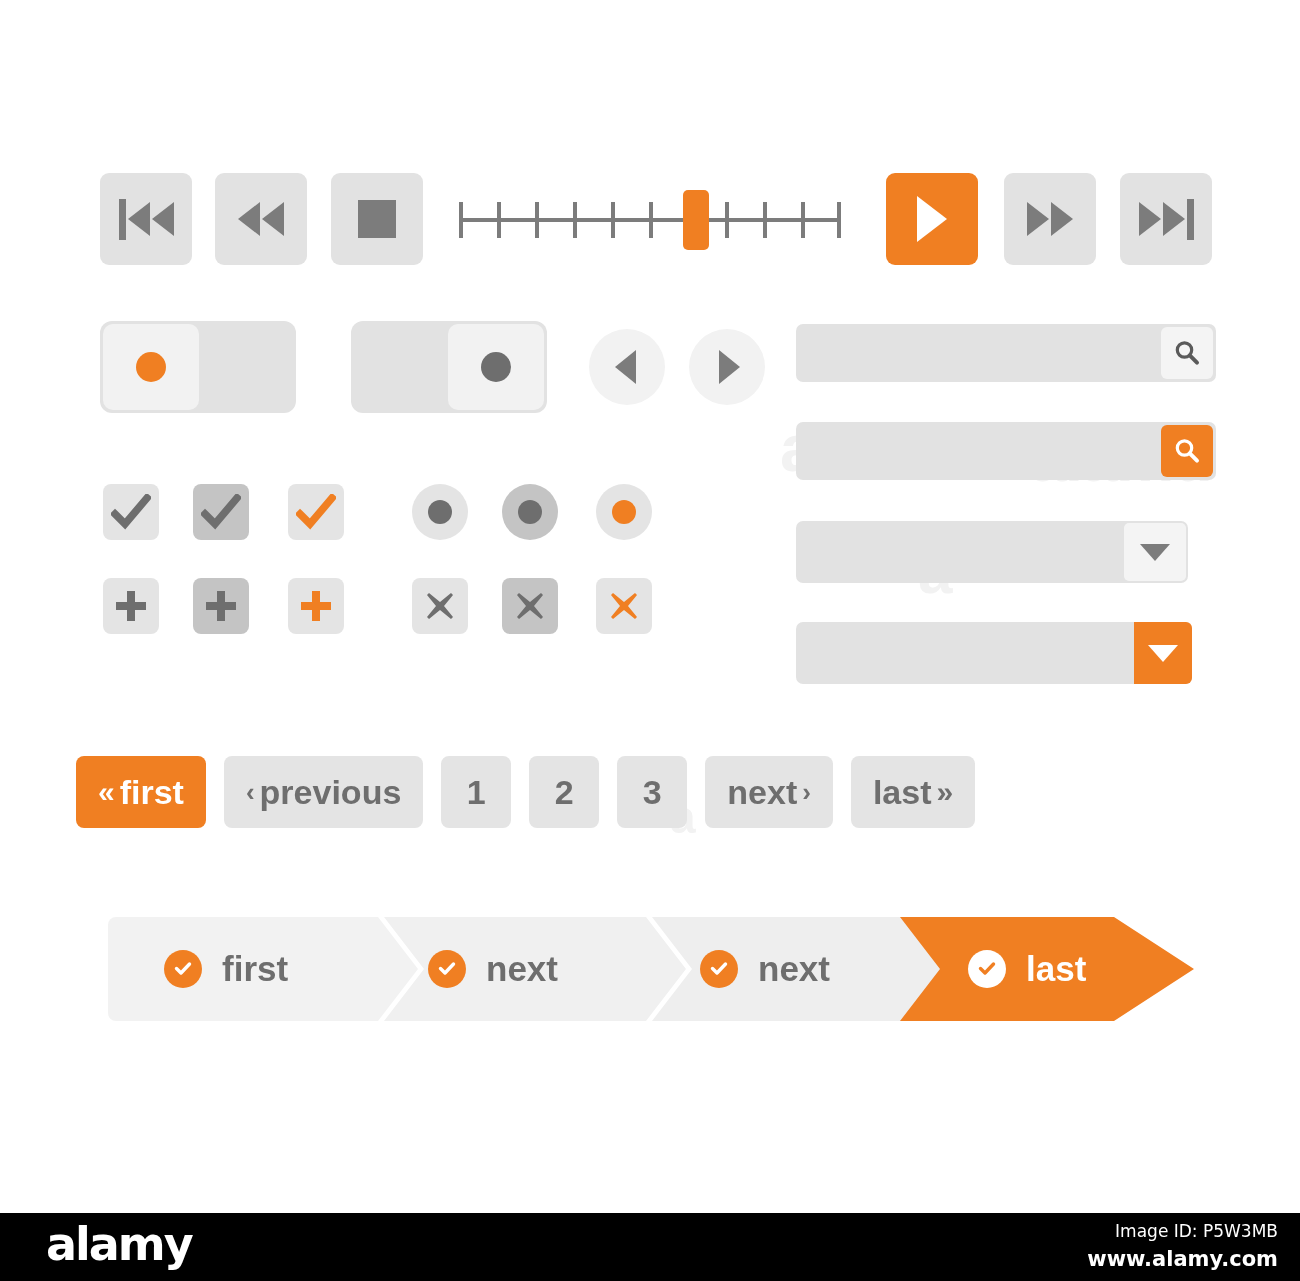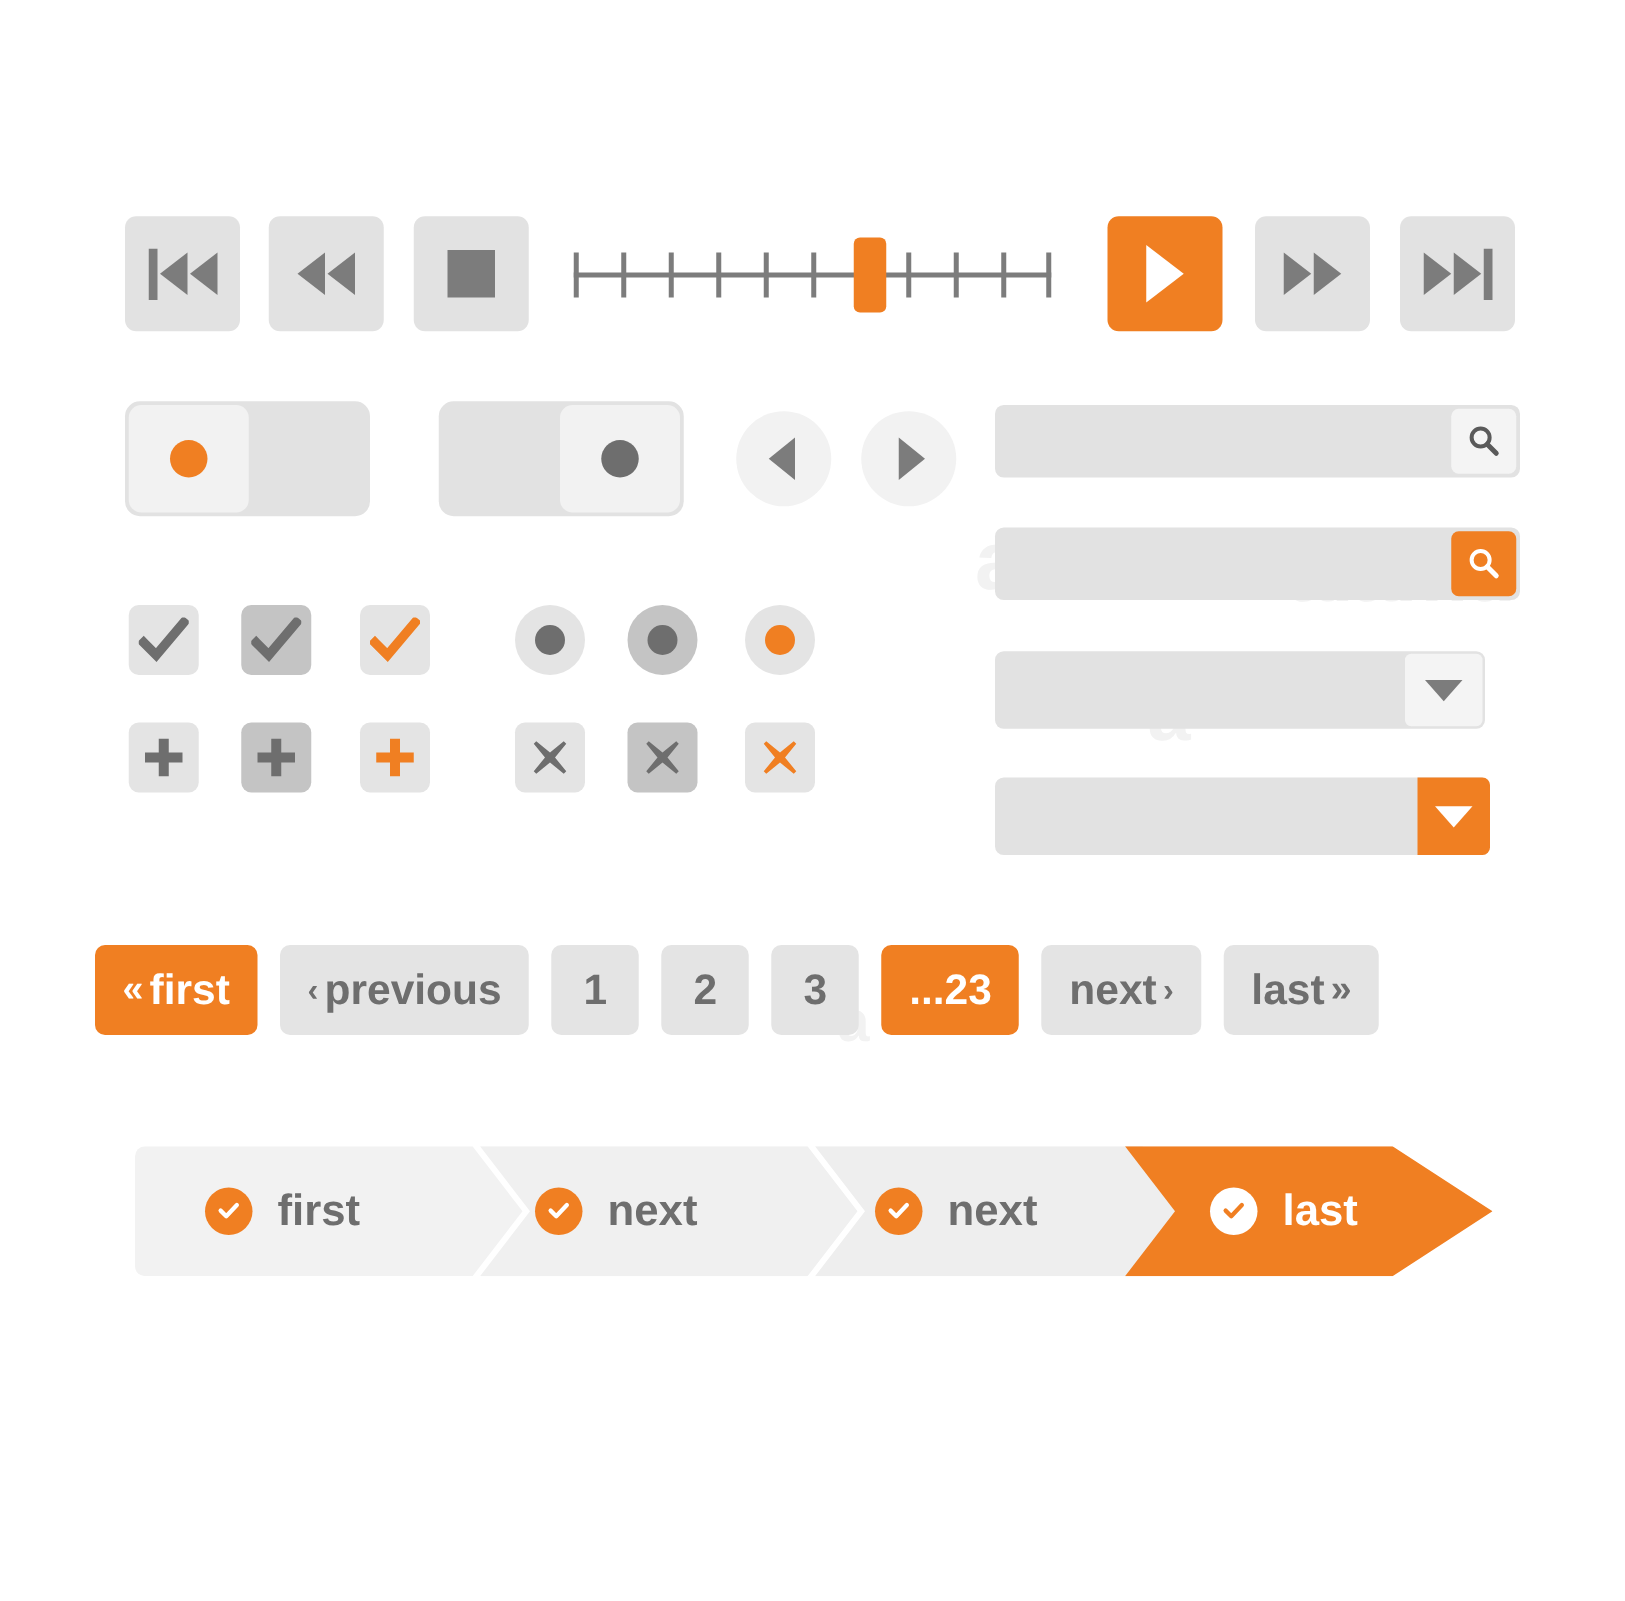--- a/index.html
+++ b/index.html
@@ -458,23 +458,20 @@
       </div>
       <div class="pg num">
         <span>1</span>
       </div>
       <div class="pg num">
         <span>2</span>
       </div>
       <div class="pg num">
         <span>3</span>
       </div>
-      <div class="pg active">
-        <span>...23</span>
-      </div>
       <div class="pg">
         <span>next</span>
         <span class="chev post">›</span>
       </div>
       <div class="pg">
         <span>last</span>
         <span class="chev post dchev">»</span>
       </div>
     </div>
 
@@ -520,14 +517,19 @@
     <div class="wz-lbl" style="left:860px; top:0;">
       <span class="wz-chk wht">
         <svg width="20" height="20" viewBox="0 0 20 20">
             <path d="M3.5 9.5 L8 14 L16.5 5" fill="none" stroke="#f07f22" stroke-width="3.4" stroke-linecap="round" stroke-linejoin="round"></path>
           </svg>
       </span>
       <span class="wz-text on">last</span>
     </div>
   </div>
 
+  <div id="footer">
+    <div class="logo">alamy</div>
+    <div class="img-id">Image ID: P5W3MB</div>
+    <div class="site">www.alamy.com</div>
+  </div>
 
 </div>
 
 </body></html>

